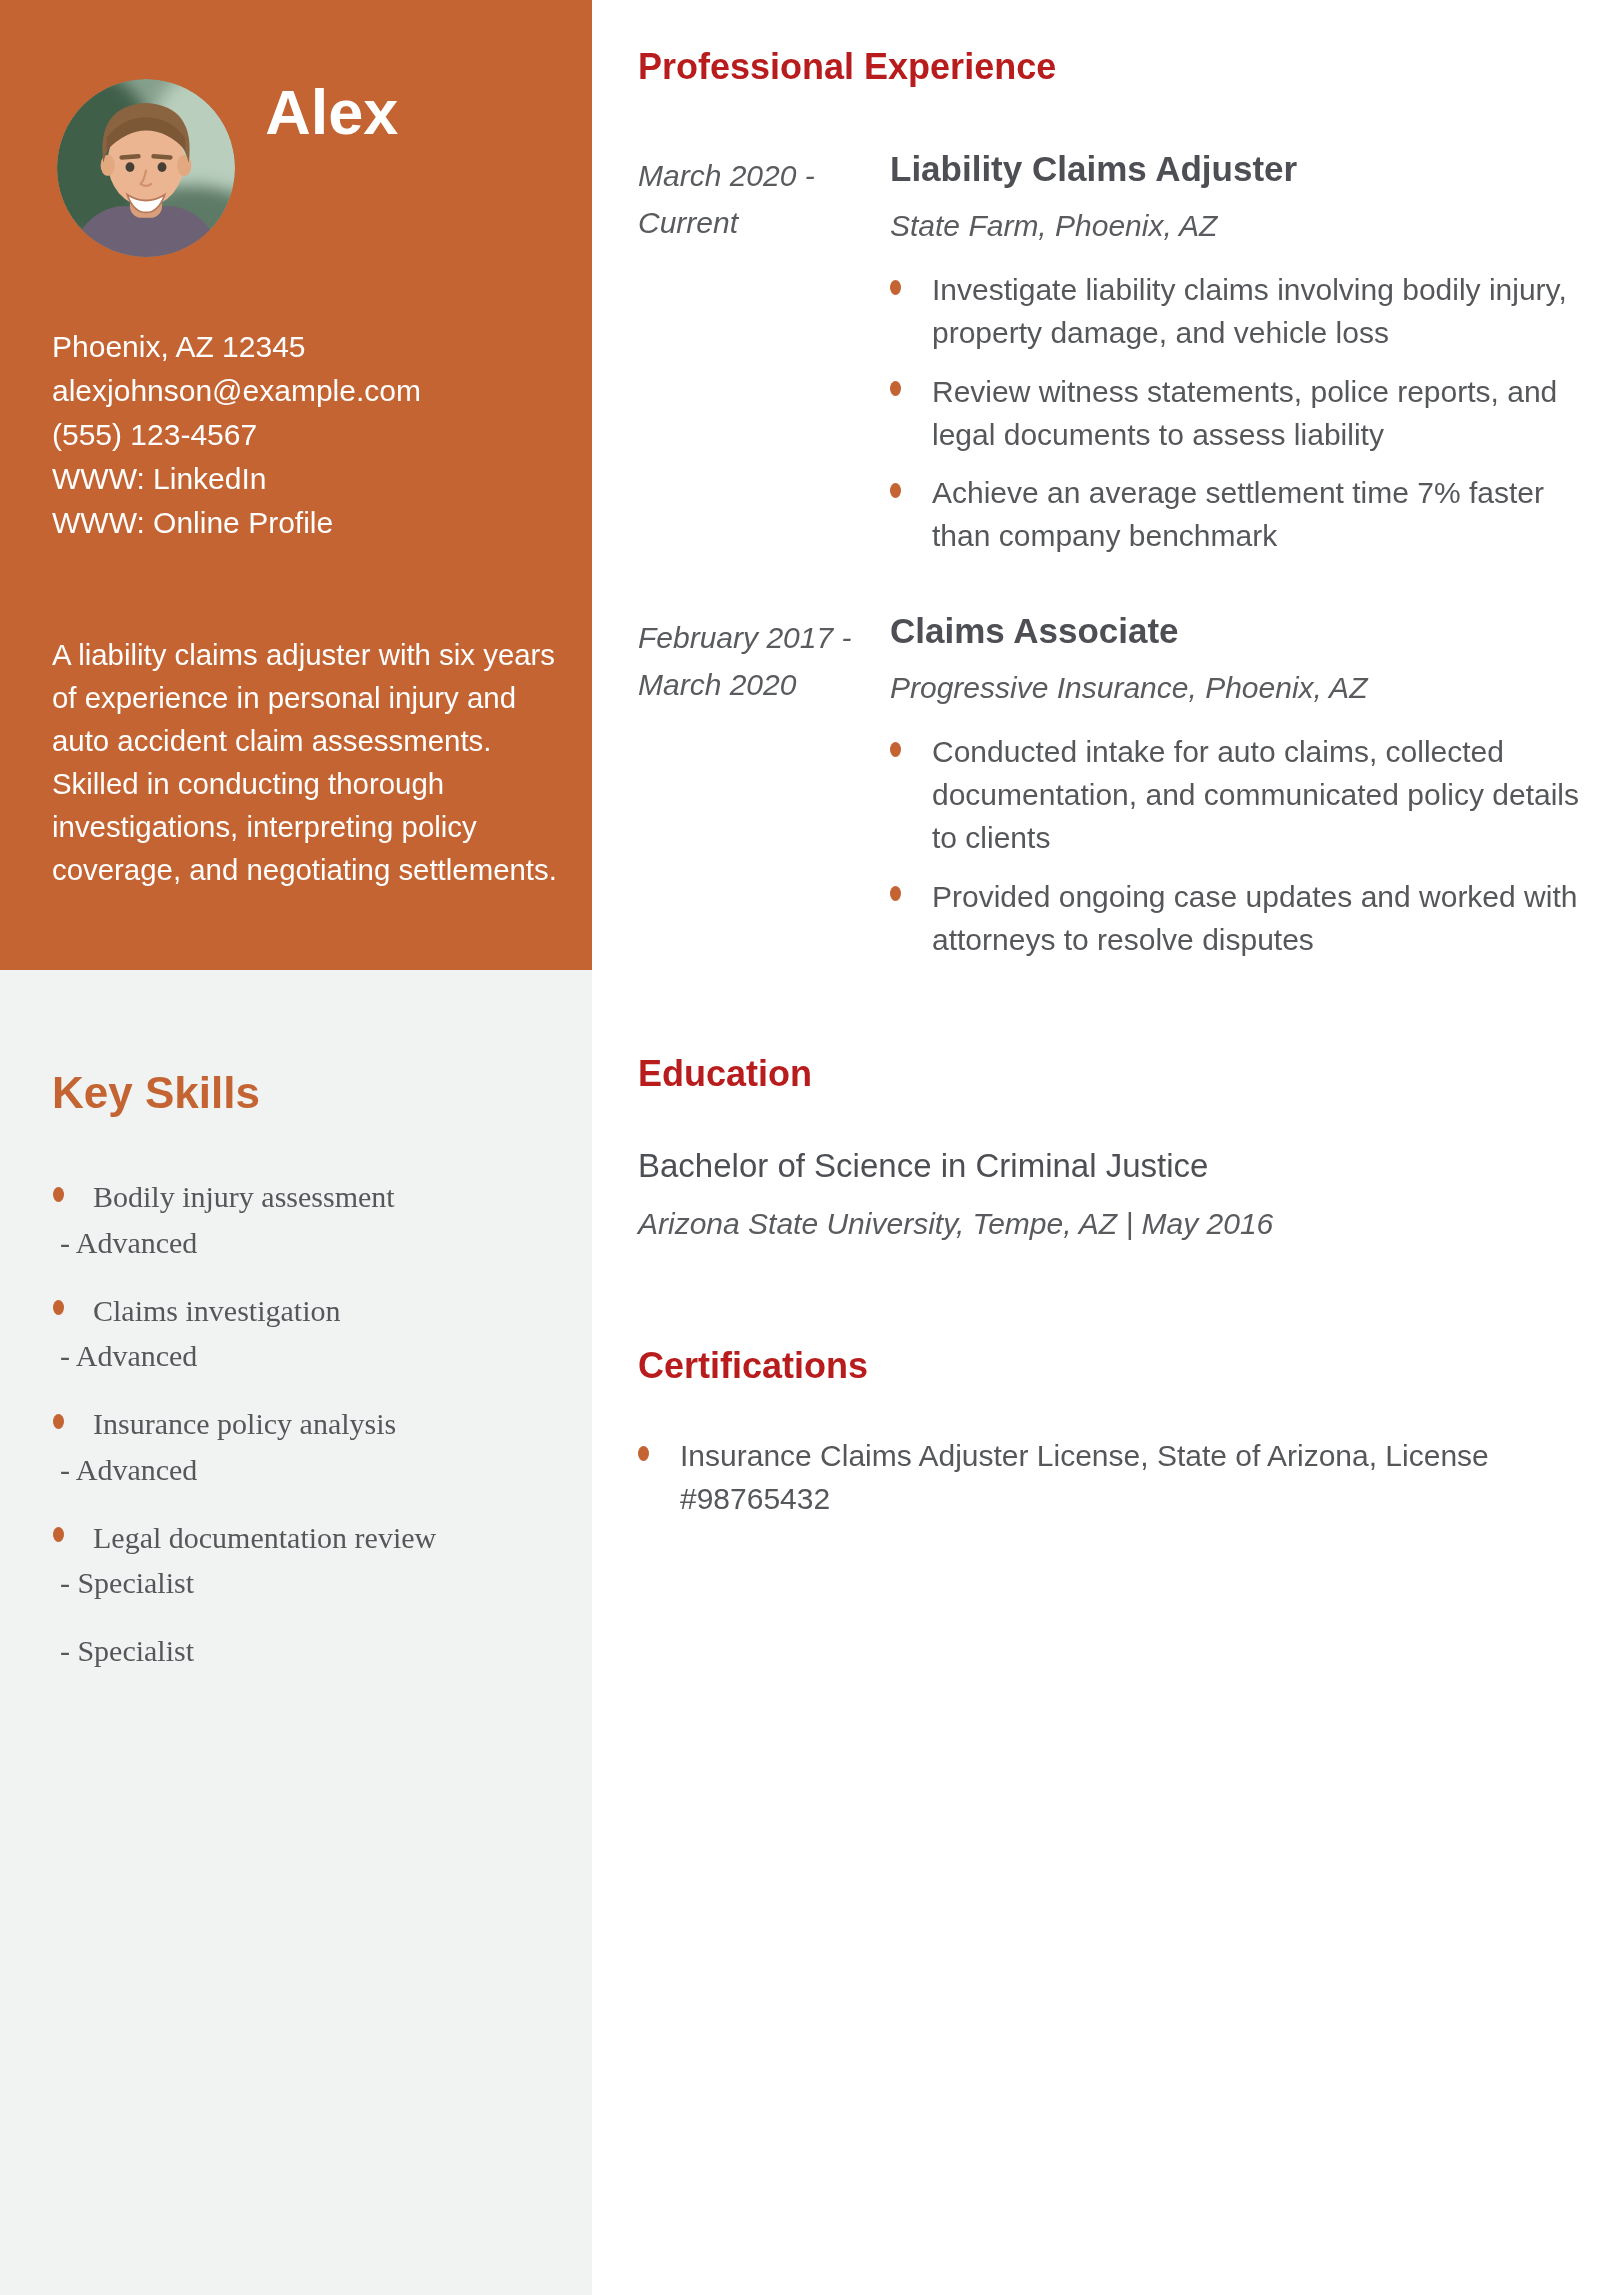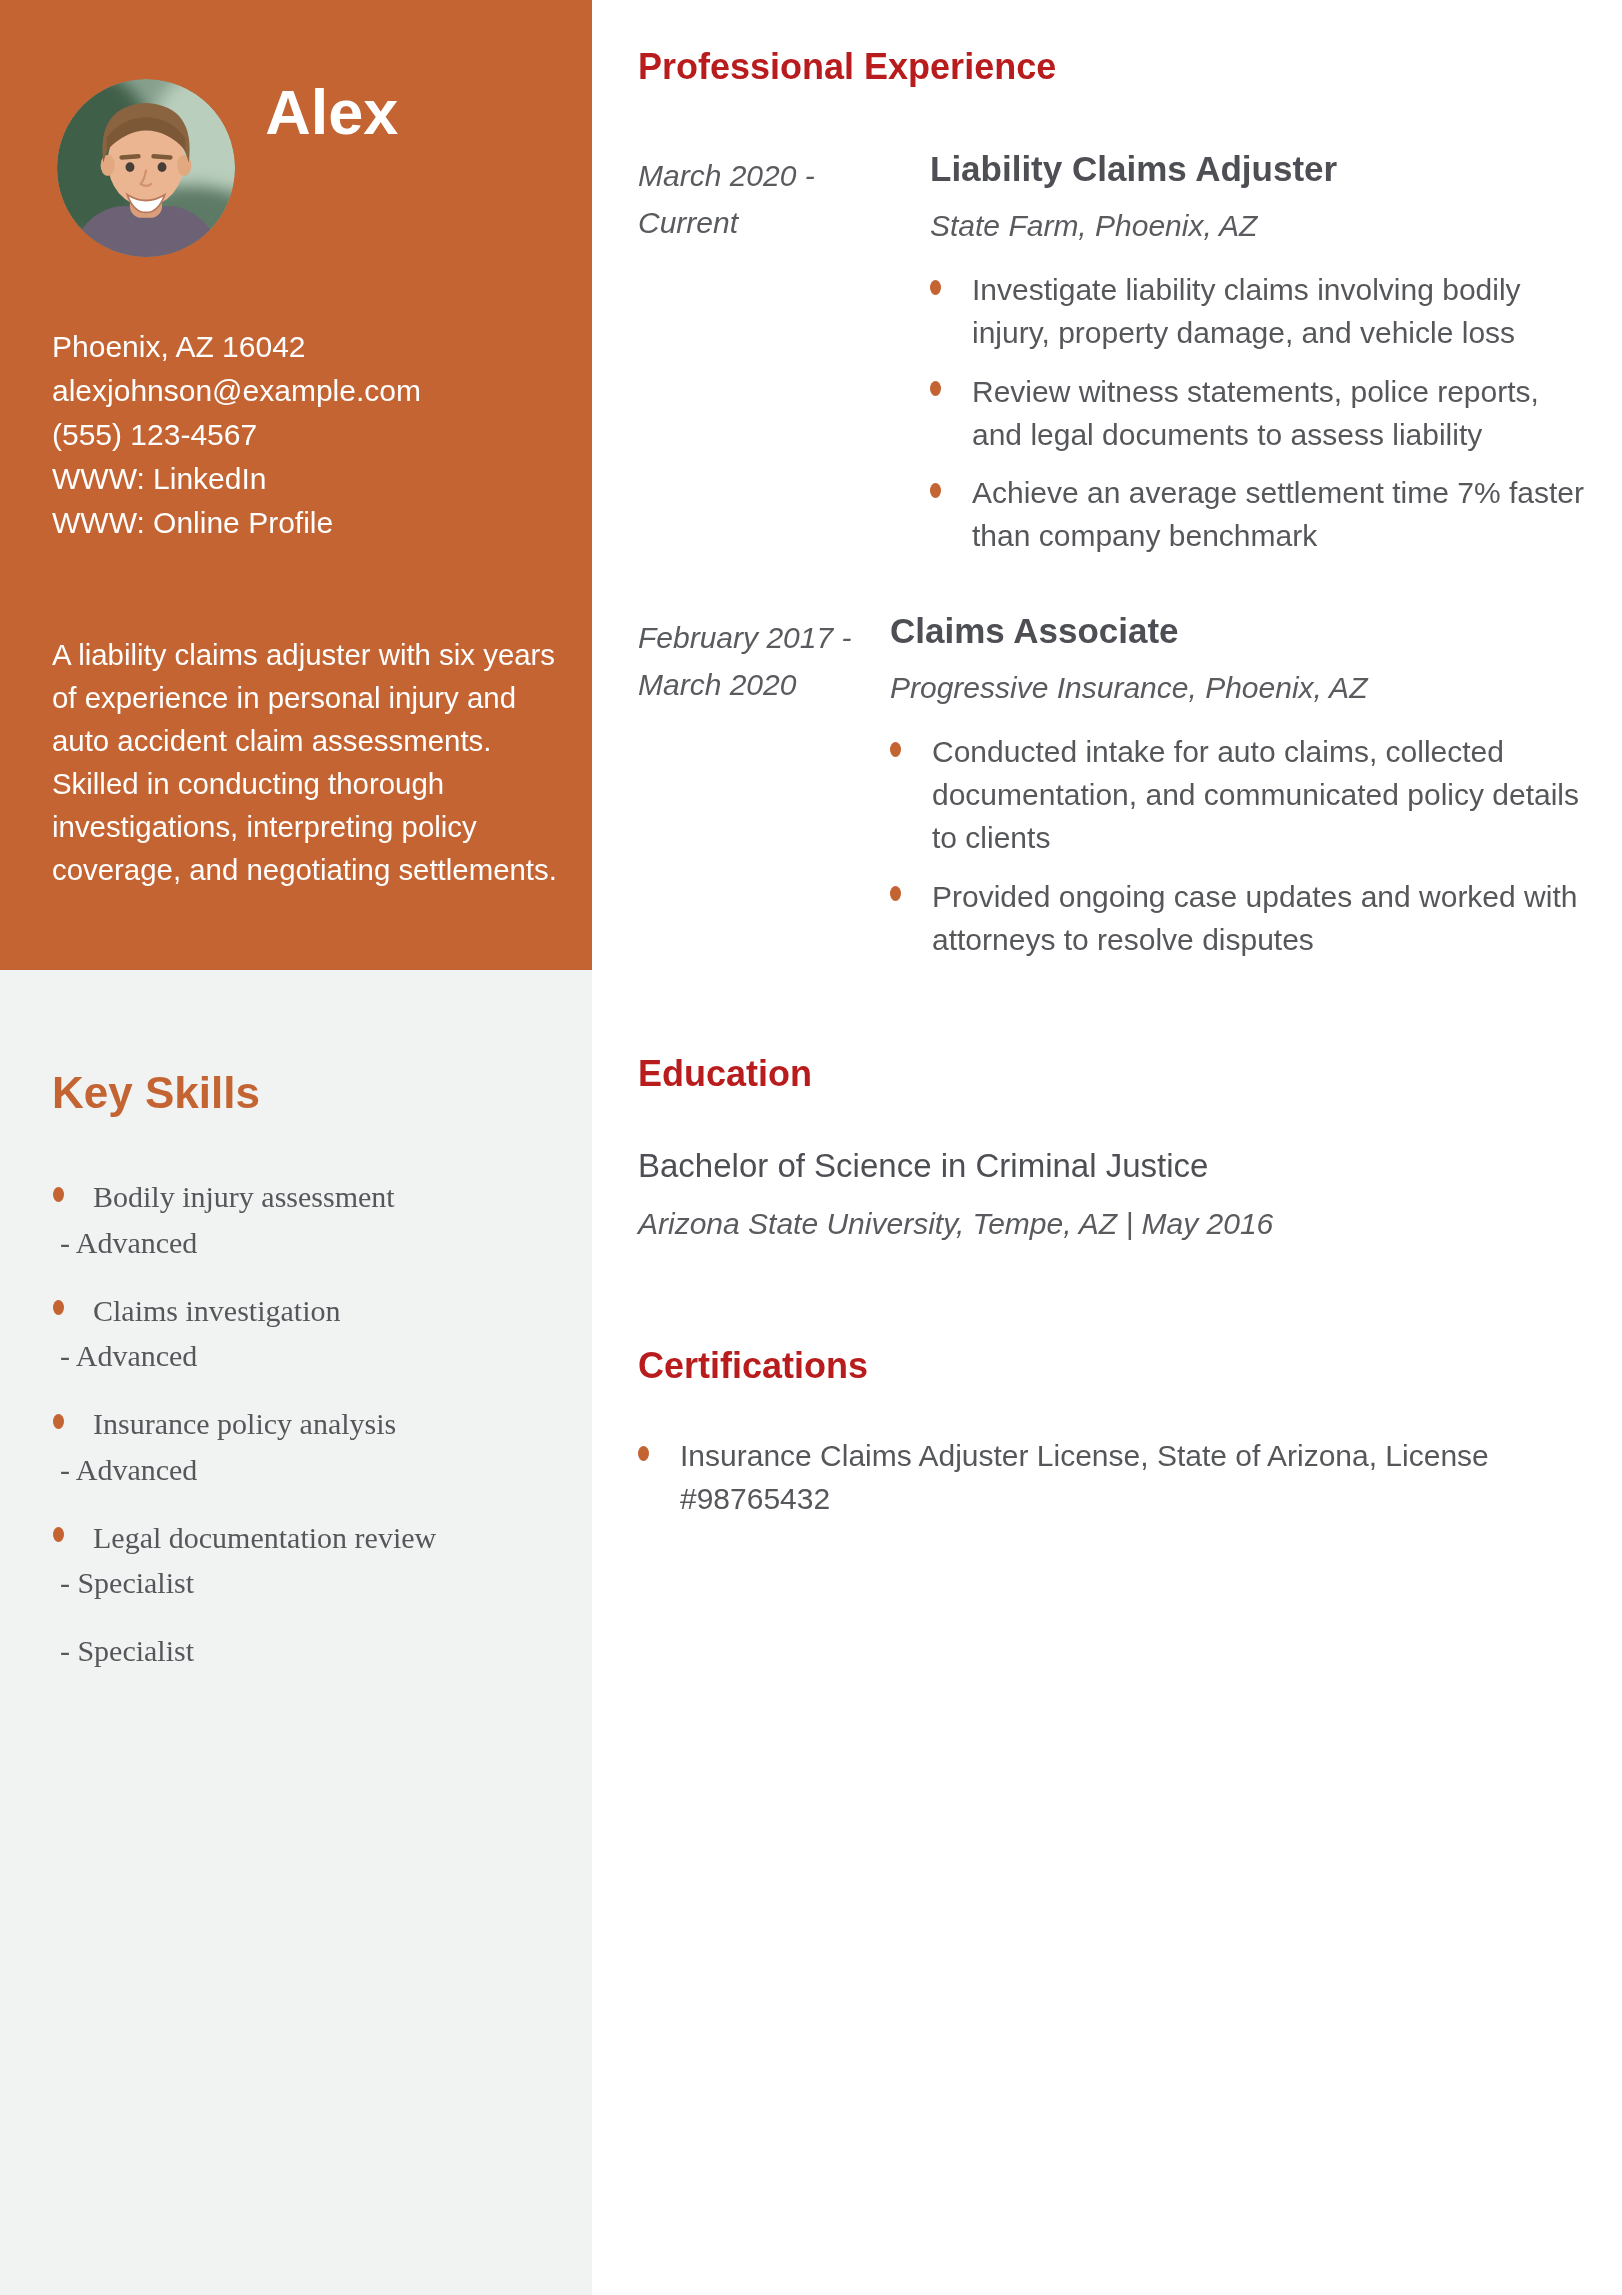--- a/index.html
+++ b/index.html
@@ -74,21 +74,21 @@
     width:946px;
   }
   h2.main-header {
     margin:0;
     font-size:36px; line-height:52px; font-weight:700;
     color:#b91c1c;
   }
   h2.exp-header { margin-top:41px; }
   .jobs { margin-top:55px; }
   .job { display:flex; }
-  .job:not(:last-child) { margin-bottom:37px;gap:40px; }
+  .job:not(:last-child) { margin-bottom:37px; }
   .job-dates {
     flex:none; width:252px;
     padding-top:3.9px;
     font-size:30px; line-height:47px;
     font-style:italic; color:#595B5F;
   }
   .job-dates span { display:block; }
   .job-body { flex:1; }
   .job-title {
     font-size:35px; line-height:41px; font-weight:700;
@@ -183,21 +183,21 @@
               <path d="M79 130 Q100 143 121 130 Q114 150 100 150 Q86 150 79 130 Z" fill="#ffffff" stroke="#b9795c" stroke-width="2"></path>
             </g>
           </svg>
         </div>
         <h1 class="name">
           <span>Alex</span>
         </h1>
       </div>
 
       <div class="contact">
-        <div class="contact-line">Phoenix, AZ 16042</div>
+        <div class="contact-line">Phoenix, AZ 12345</div>
         <div class="contact-line">alexjohnson@example.com</div>
         <div class="contact-line">(555) 123-4567</div>
         <div class="contact-line">WWW: LinkedIn</div>
         <div class="contact-line">WWW: Online Profile</div>
       </div>
 
       <p class="summary">A liability claims adjuster with six years of experience in personal injury and auto accident claim assessments. Skilled in conducting thorough investigations, interpreting policy coverage, and negotiating settlements.</p>
     </div>
 
     <div class="skills-section">

